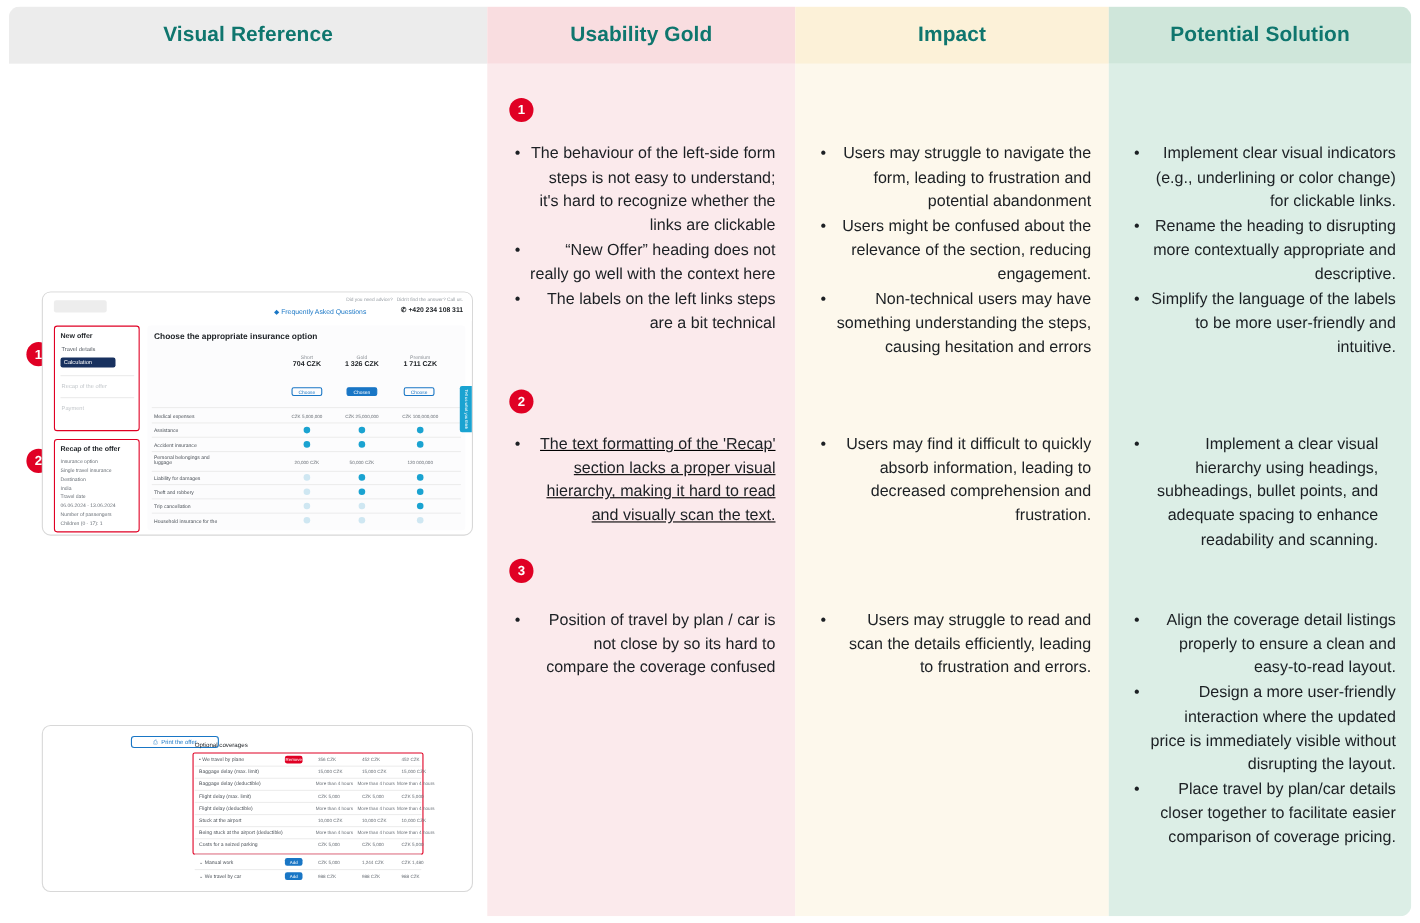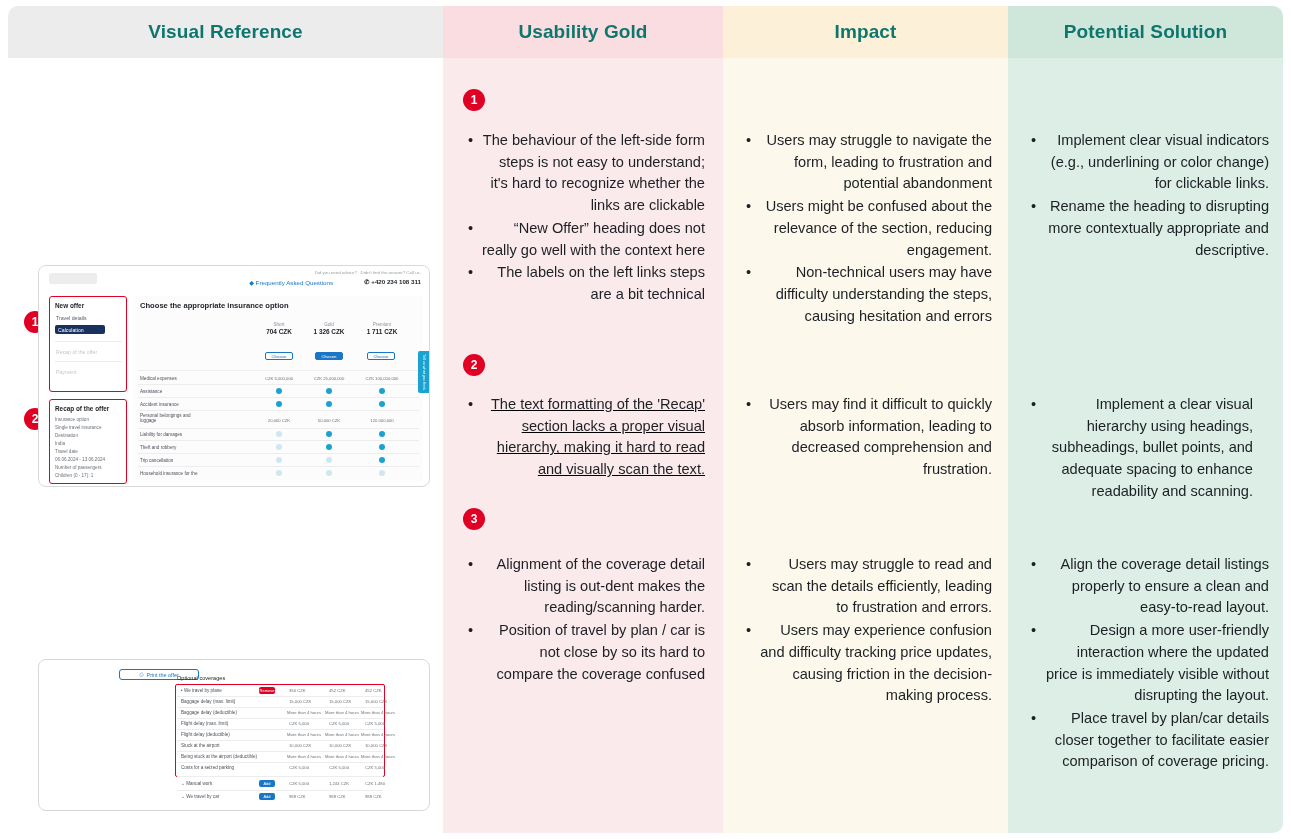--- a/index.html
+++ b/index.html
@@ -377,52 +377,51 @@
         <ul class="bl">
           <li>The text formatting of the 'Recap' section lacks a proper visual hierarchy, making it hard to read and visually scan the text.</li>
         </ul>
       </div>
 
       <div class="badge badge-abs" style="left:20px; top:450px;">
           <span>3</span>
         </div>
       <div class="block" style="top:496px;">
         <ul class="bl">
-          <li>Alignment of the coverage detail listing is out-dent makes the reading/scanning harder.</li>
           <li>Position of travel by plan / car is not close by so its hard to compare the coverage confused</li>
         </ul>
       </div>
     </div>
 
     <div class="col col-3">
       <div class="block" style="top:72px; left:22px; right:16px;">
         <ul class="bl">
           <li>Users may struggle to navigate the form, leading to frustration and potential abandonment</li>
           <li>Users might be confused about the relevance of the section, reducing engagement.</li>
-          <li>Non-technical users may have difficulty understanding the steps, causing hesitation and errors</li>
+          <li>Non-technical users may have something understanding the steps, causing hesitation and errors</li>
         </ul>
       </div>
       <div class="block" style="top:336px; left:22px; right:16px;">
         <ul class="bl">
           <li>Users may find it difficult to quickly absorb information, leading to decreased comprehension and frustration.</li>
         </ul>
       </div>
       <div class="block" style="top:496px; left:22px; right:16px;">
         <ul class="bl">
           <li>Users may struggle to read and scan the details efficiently, leading to frustration and errors.</li>
-          <li>Users may experience confusion and difficulty tracking price updates, causing friction in the decision-making process.</li>
         </ul>
       </div>
     </div>
 
     <div class="col col-4">
       <div class="block" style="top:72px; left:22px; right:14px;">
         <ul class="bl">
           <li>Implement clear visual indicators (e.g., underlining or color change) for clickable links.</li>
           <li>Rename the heading to disrupting more contextually appropriate and descriptive.</li>
+          <li>Simplify the language of the labels to be more user-friendly and intuitive.</li>
         </ul>
       </div>
       <div class="block" style="top:336px; left:22px; right:30px;">
         <ul class="bl">
           <li>Implement a clear visual hierarchy using headings, subheadings, bullet points, and adequate spacing to enhance readability and scanning.</li>
         </ul>
       </div>
       <div class="block" style="top:496px; left:22px; right:14px;">
         <ul class="bl">
           <li>Align the coverage detail listings properly to ensure a clean and easy-to-read layout.</li>

